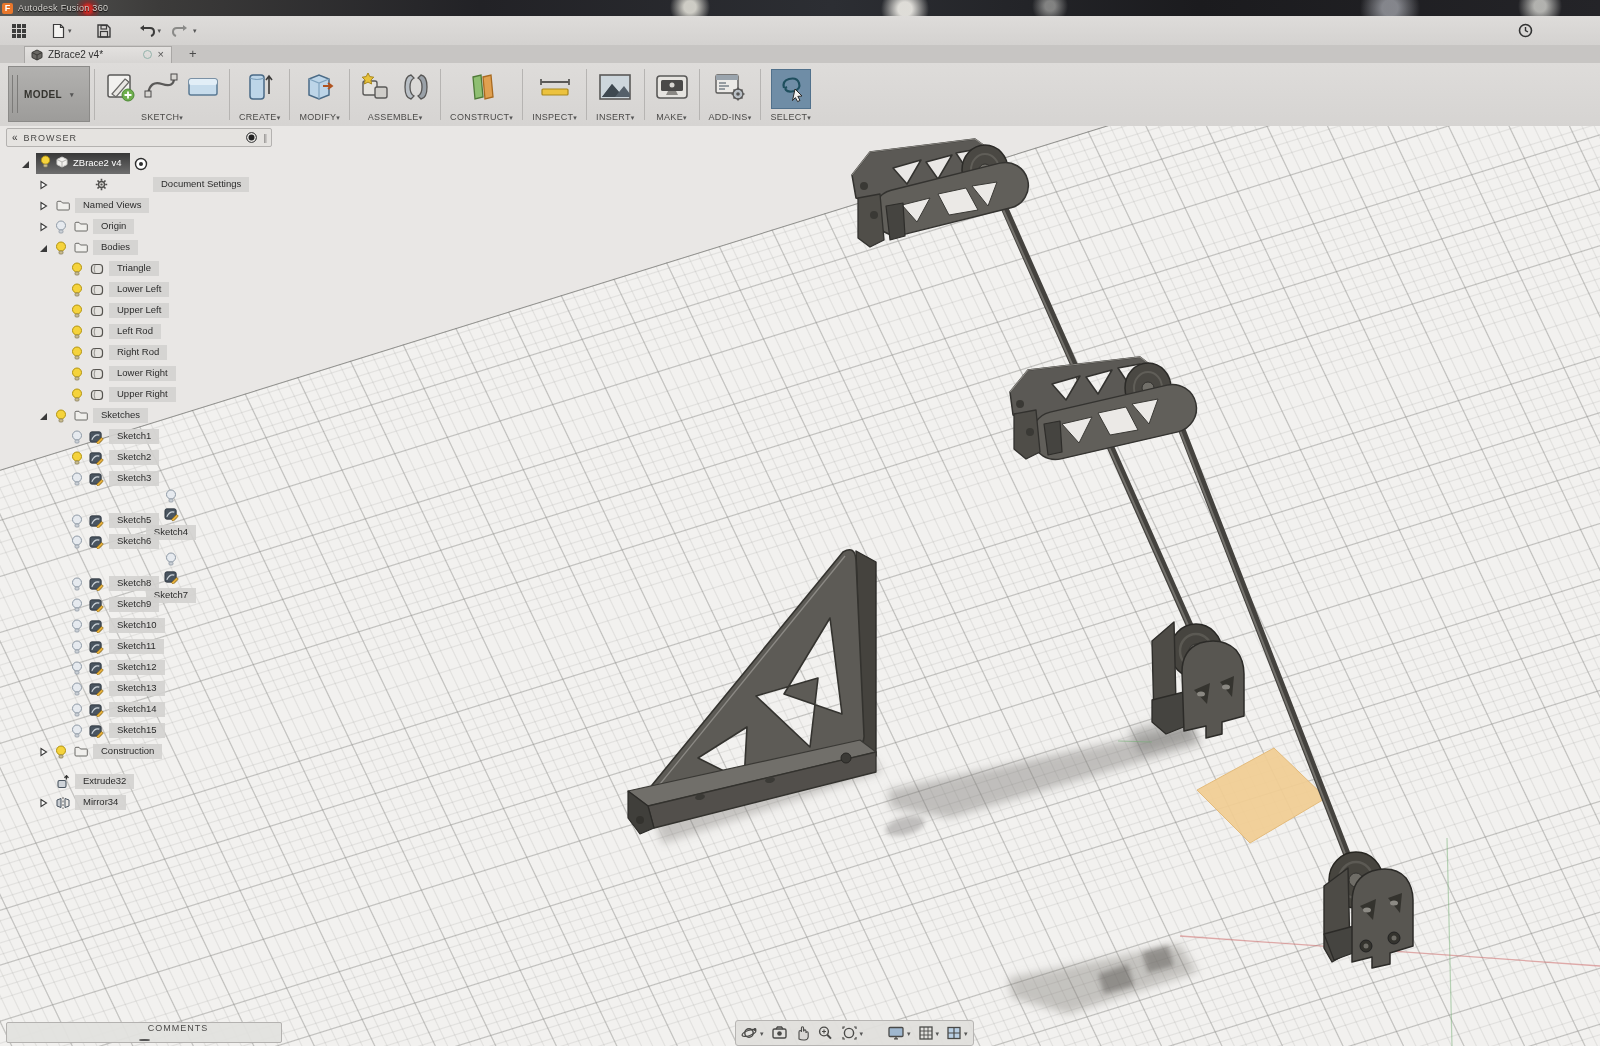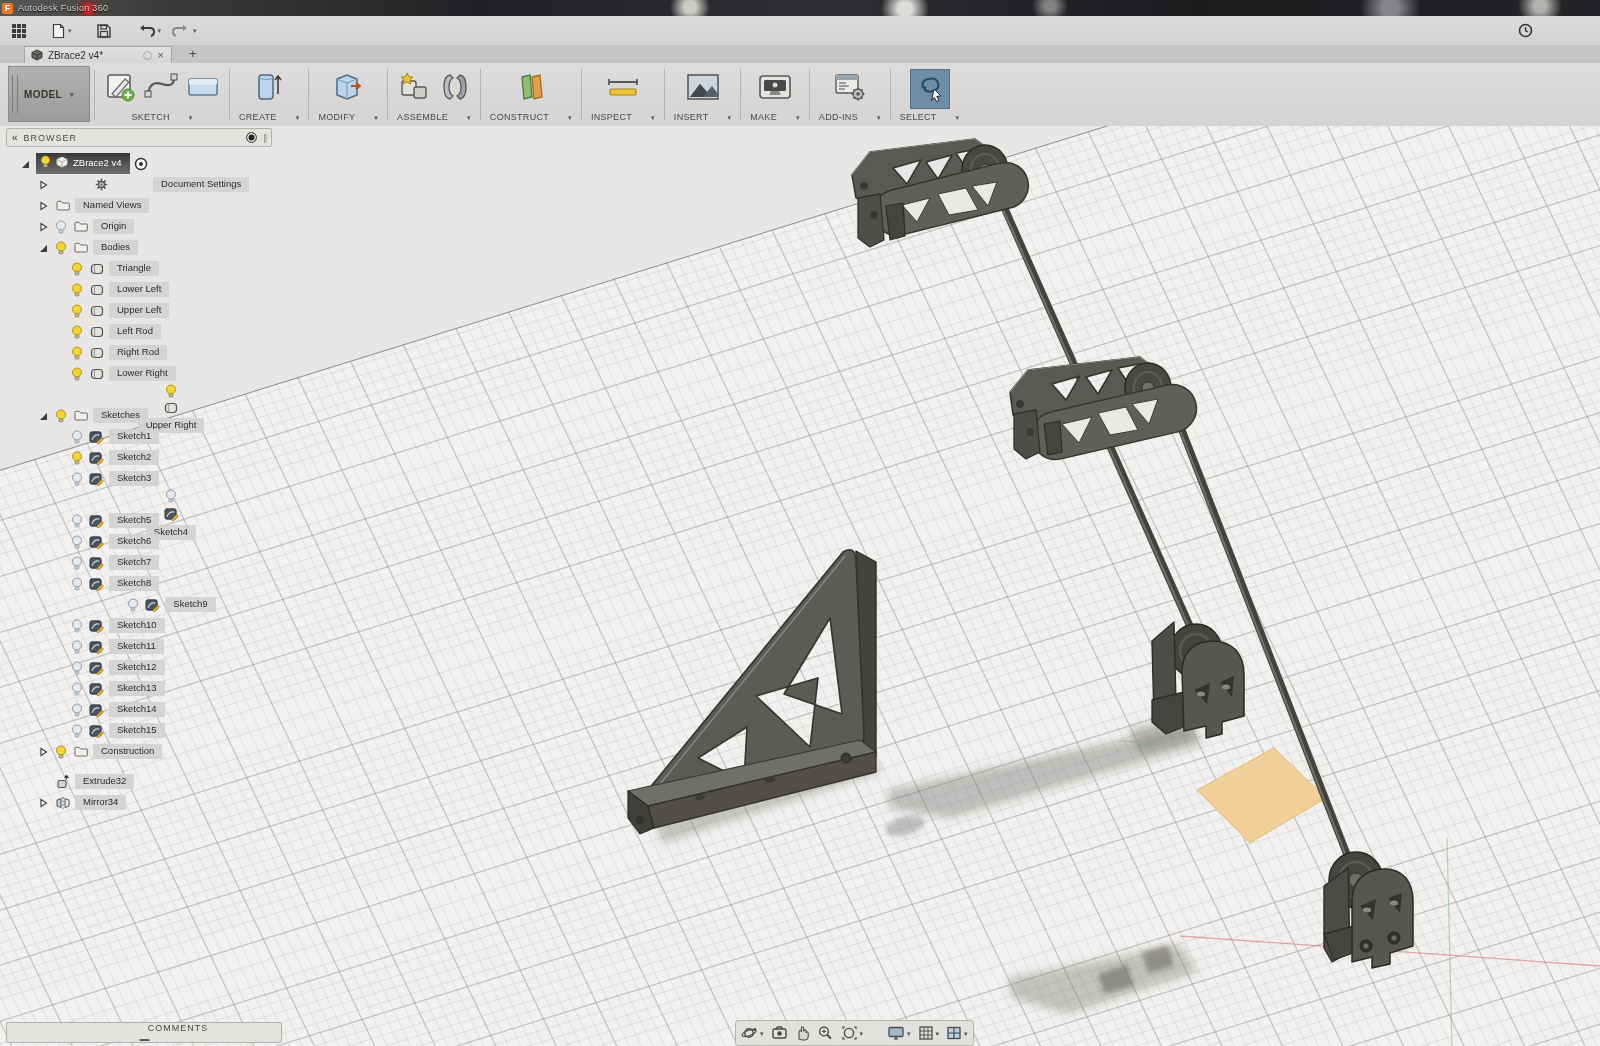--- a/index.html
+++ b/index.html
@@ -23,38 +23,38 @@
 
   
   .qat{position:absolute;left:0;top:16px;width:1600px;height:29px;background:linear-gradient(#dedcda,#d4d2d0);
     border-bottom:1px solid #bdbbb9;display:flex;align-items:center;}
   .qat .tool{display:flex;align-items:center;gap:2px;padding:3px 5px;border-radius:2px;}
   .caret{font-size:7px;color:#555;line-height:1;}
   .qat-sep{width:14px;}
   .clock-tool{position:absolute;right:62px;top:4px;}
 
   
-  .tabbar{position:absolute;left:0;top:45px;width:1600px;height:18px;background:#c7c5c3;border-bottom:1px solid #aeacaa;display:flex;align-items:flex-end;}
+  .tabbar{position:absolute;left:0;top:45px;width:1600px;height:18px;background:#c7c5c3;border-bottom:1px solid #aeacaa;display:flex;align-items:center;}
   .doc-tab{height:17px;margin-left:24px;width:148px;background:linear-gradient(#e3e1df,#d7d5d3);
     border:1px solid #a9a7a5;border-bottom:none;display:flex;align-items:center;gap:5px;padding:0 6px;box-sizing:border-box;}
   .tab-label{font-size:10px;color:#2f2f2f;flex:1;}
   .sync-ring{width:7px;height:7px;border:1.5px solid #93b3ab;border-radius:50%;}
   .tab-close{font-size:11px;color:#555;line-height:1;padding:0 1px;}
   .new-tab{font-size:13px;color:#4a4a4a;margin-left:12px;padding:0 5px 2px;}
 
   
   .ribbon{position:absolute;left:0;top:63px;width:1600px;height:63px;background:linear-gradient(#dedcda,#d6d4d2);
     border-bottom:1px solid #b0aeac;display:flex;align-items:stretch;}
   .model-btn{margin:3px 4px 4px 8px;width:80px;background:linear-gradient(#b2b1af,#9d9c9a);border:1px solid #8b8a88;
     display:flex;align-items:center;justify-content:center;gap:8px;color:#35342f;font-size:10px;font-weight:bold;letter-spacing:.4px;position:relative;}
   .model-btn:before{content:"";position:absolute;left:3px;top:8px;bottom:8px;width:4px;
     border-left:1px solid #7c7b79;border-right:1px solid #7c7b79;}
   .rgroup{display:flex;flex-direction:column;align-items:center;justify-content:space-between;padding:3px 9px 2px;}
   .rgroup .icons{display:flex;align-items:center;gap:8px;flex:1;}
-  .rgroup .rlabel{font-size:9px;color:#4b4a48;letter-spacing:.3px;display:flex;align-items:center;gap:19px;padding-bottom:2px;}
+  .rgroup .rlabel{font-size:9px;color:#4b4a48;letter-spacing:.3px;display:flex;align-items:center;gap:0;padding-bottom:2px;}
   .rsep{width:1px;background:#b6b4b2;margin:6px 0;}
   .sel-tile{width:38px;height:38px;background:#6f8da6;border:1px solid #51718c;display:flex;align-items:center;justify-content:center;}
 
   
   .viewport{position:absolute;left:0;top:126px;width:1600px;height:920px;overflow:hidden;background:#e9e7e5;}
   .grid-plane{position:absolute;left:0;top:0;width:3200px;height:1700px;background-color:#f2f1ef;
     background-image:
       repeating-linear-gradient(0deg, rgba(138,138,135,.38) 0 1px, transparent 1px 55px),
       repeating-linear-gradient(90deg, rgba(138,138,135,.38) 0 1px, transparent 1px 55px),
       repeating-linear-gradient(0deg, rgba(155,155,152,.20) 0 1px, transparent 1px 11px),
@@ -650,21 +650,21 @@
               </svg>
             </span>
             <span class="slot w16">
               <svg width="14" height="12" viewBox="0 0 14 12">
                 <rect x="1.5" y="1.5" width="11" height="9" rx="3" fill="#e4e2de" stroke="#55534f" stroke-width="1.2"></rect>
                 <path d="M5,1.8 Q3.4,6 5,10.2" fill="none" stroke="#a09e9a" stroke-width="1.1"></path>
               </svg>
             </span>
             <span class="chip">Lower Right</span>
           </div>
-          <div class="trow" style="padding-left: 64px; flex-direction: column;">
+          <div class="trow" style="padding-left: 64px;">
             <span class="slot">
               <svg width="12" height="14" viewBox="0 0 12 14">
                 <circle cx="6" cy="5.5" r="4.5" fill="#f5d33c" stroke="#b2930f" stroke-width="1"></circle>
                 <rect x="4" y="10" width="4" height="3" rx="1" fill="#cabd8e" stroke="#8a815f" stroke-width=".8"></rect>
               </svg>
             </span>
             <span class="slot w16">
               <svg width="14" height="12" viewBox="0 0 14 12">
                 <rect x="1.5" y="1.5" width="11" height="9" rx="3" fill="#e4e2de" stroke="#55534f" stroke-width="1.2"></rect>
                 <path d="M5,1.8 Q3.4,6 5,10.2" fill="none" stroke="#a09e9a" stroke-width="1.1"></path>
@@ -780,21 +780,21 @@
             </span>
             <span class="slot w16">
               <svg width="15" height="14" viewBox="0 0 16 15">
                 <rect x="1" y="2" width="12" height="11" rx="2" fill="#4a5560" stroke="#2e3640" stroke-width="1"></rect>
                 <path d="M3,10.5 Q6,4 11,5.5" stroke="#cfd6dc" fill="none" stroke-width="1.3"></path>
                 <path d="M8,13.5 L13.5,8 L15.3,9.8 L9.8,15.3 Z" fill="#e8b13c" stroke="#8a6a1c" stroke-width=".8"></path>
               </svg>
             </span>
             <span class="chip">Sketch6</span>
           </div>
-          <div class="trow" style="padding-left: 64px;">
+          <div class="trow" style="padding-left: 64px; flex-direction: column;">
             <span class="slot">
               <svg width="12" height="14" viewBox="0 0 12 14">
                 <circle cx="6" cy="5.5" r="4.5" fill="#e6eaef" stroke="#8f9aa6" stroke-width="1"></circle>
                 <rect x="4" y="10" width="4" height="3" rx="1" fill="#ccd1d7" stroke="#939ca6" stroke-width=".8"></rect>
               </svg>
             </span>
             <span class="slot w16">
               <svg width="15" height="14" viewBox="0 0 16 15">
                 <rect x="1" y="2" width="12" height="11" rx="2" fill="#4a5560" stroke="#2e3640" stroke-width="1"></rect>
                 <path d="M3,10.5 Q6,4 11,5.5" stroke="#cfd6dc" fill="none" stroke-width="1.3"></path>
@@ -812,21 +812,21 @@
             </span>
             <span class="slot w16">
               <svg width="15" height="14" viewBox="0 0 16 15">
                 <rect x="1" y="2" width="12" height="11" rx="2" fill="#4a5560" stroke="#2e3640" stroke-width="1"></rect>
                 <path d="M3,10.5 Q6,4 11,5.5" stroke="#cfd6dc" fill="none" stroke-width="1.3"></path>
                 <path d="M8,13.5 L13.5,8 L15.3,9.8 L9.8,15.3 Z" fill="#e8b13c" stroke="#8a6a1c" stroke-width=".8"></path>
               </svg>
             </span>
             <span class="chip">Sketch8</span>
           </div>
-          <div class="trow" style="padding-left: 64px; justify-content: center;">
+          <div class="trow" style="padding-left: 64px;">
             <span class="slot">
               <svg width="12" height="14" viewBox="0 0 12 14">
                 <circle cx="6" cy="5.5" r="4.5" fill="#e6eaef" stroke="#8f9aa6" stroke-width="1"></circle>
                 <rect x="4" y="10" width="4" height="3" rx="1" fill="#ccd1d7" stroke="#939ca6" stroke-width=".8"></rect>
               </svg>
             </span>
             <span class="slot w16">
               <svg width="15" height="14" viewBox="0 0 16 15">
                 <rect x="1" y="2" width="12" height="11" rx="2" fill="#4a5560" stroke="#2e3640" stroke-width="1"></rect>
                 <path d="M3,10.5 Q6,4 11,5.5" stroke="#cfd6dc" fill="none" stroke-width="1.3"></path>

